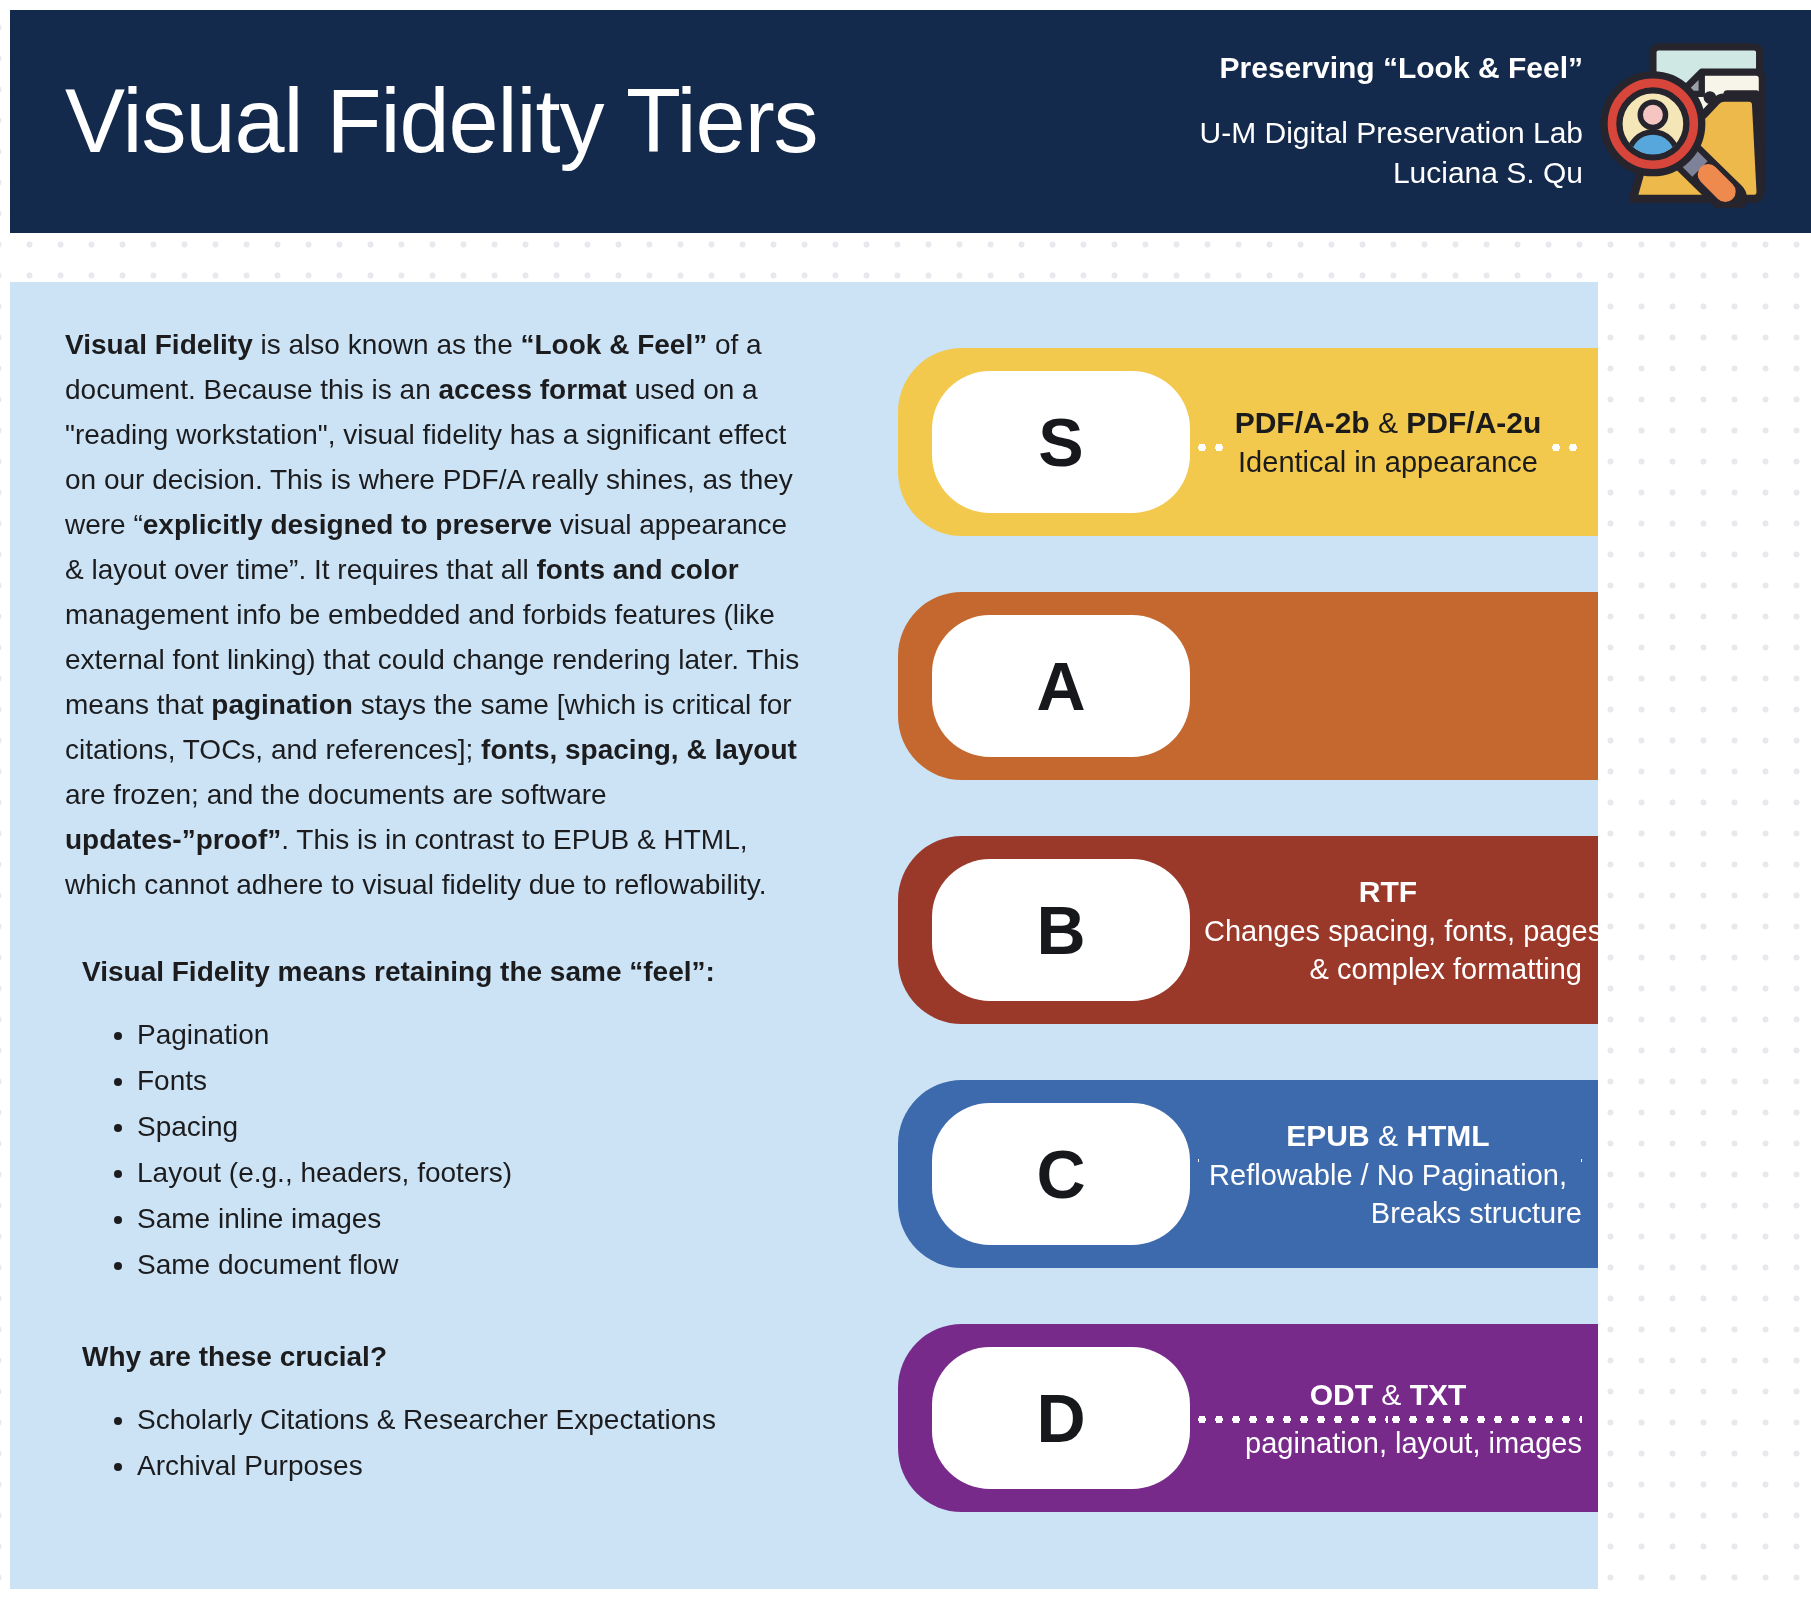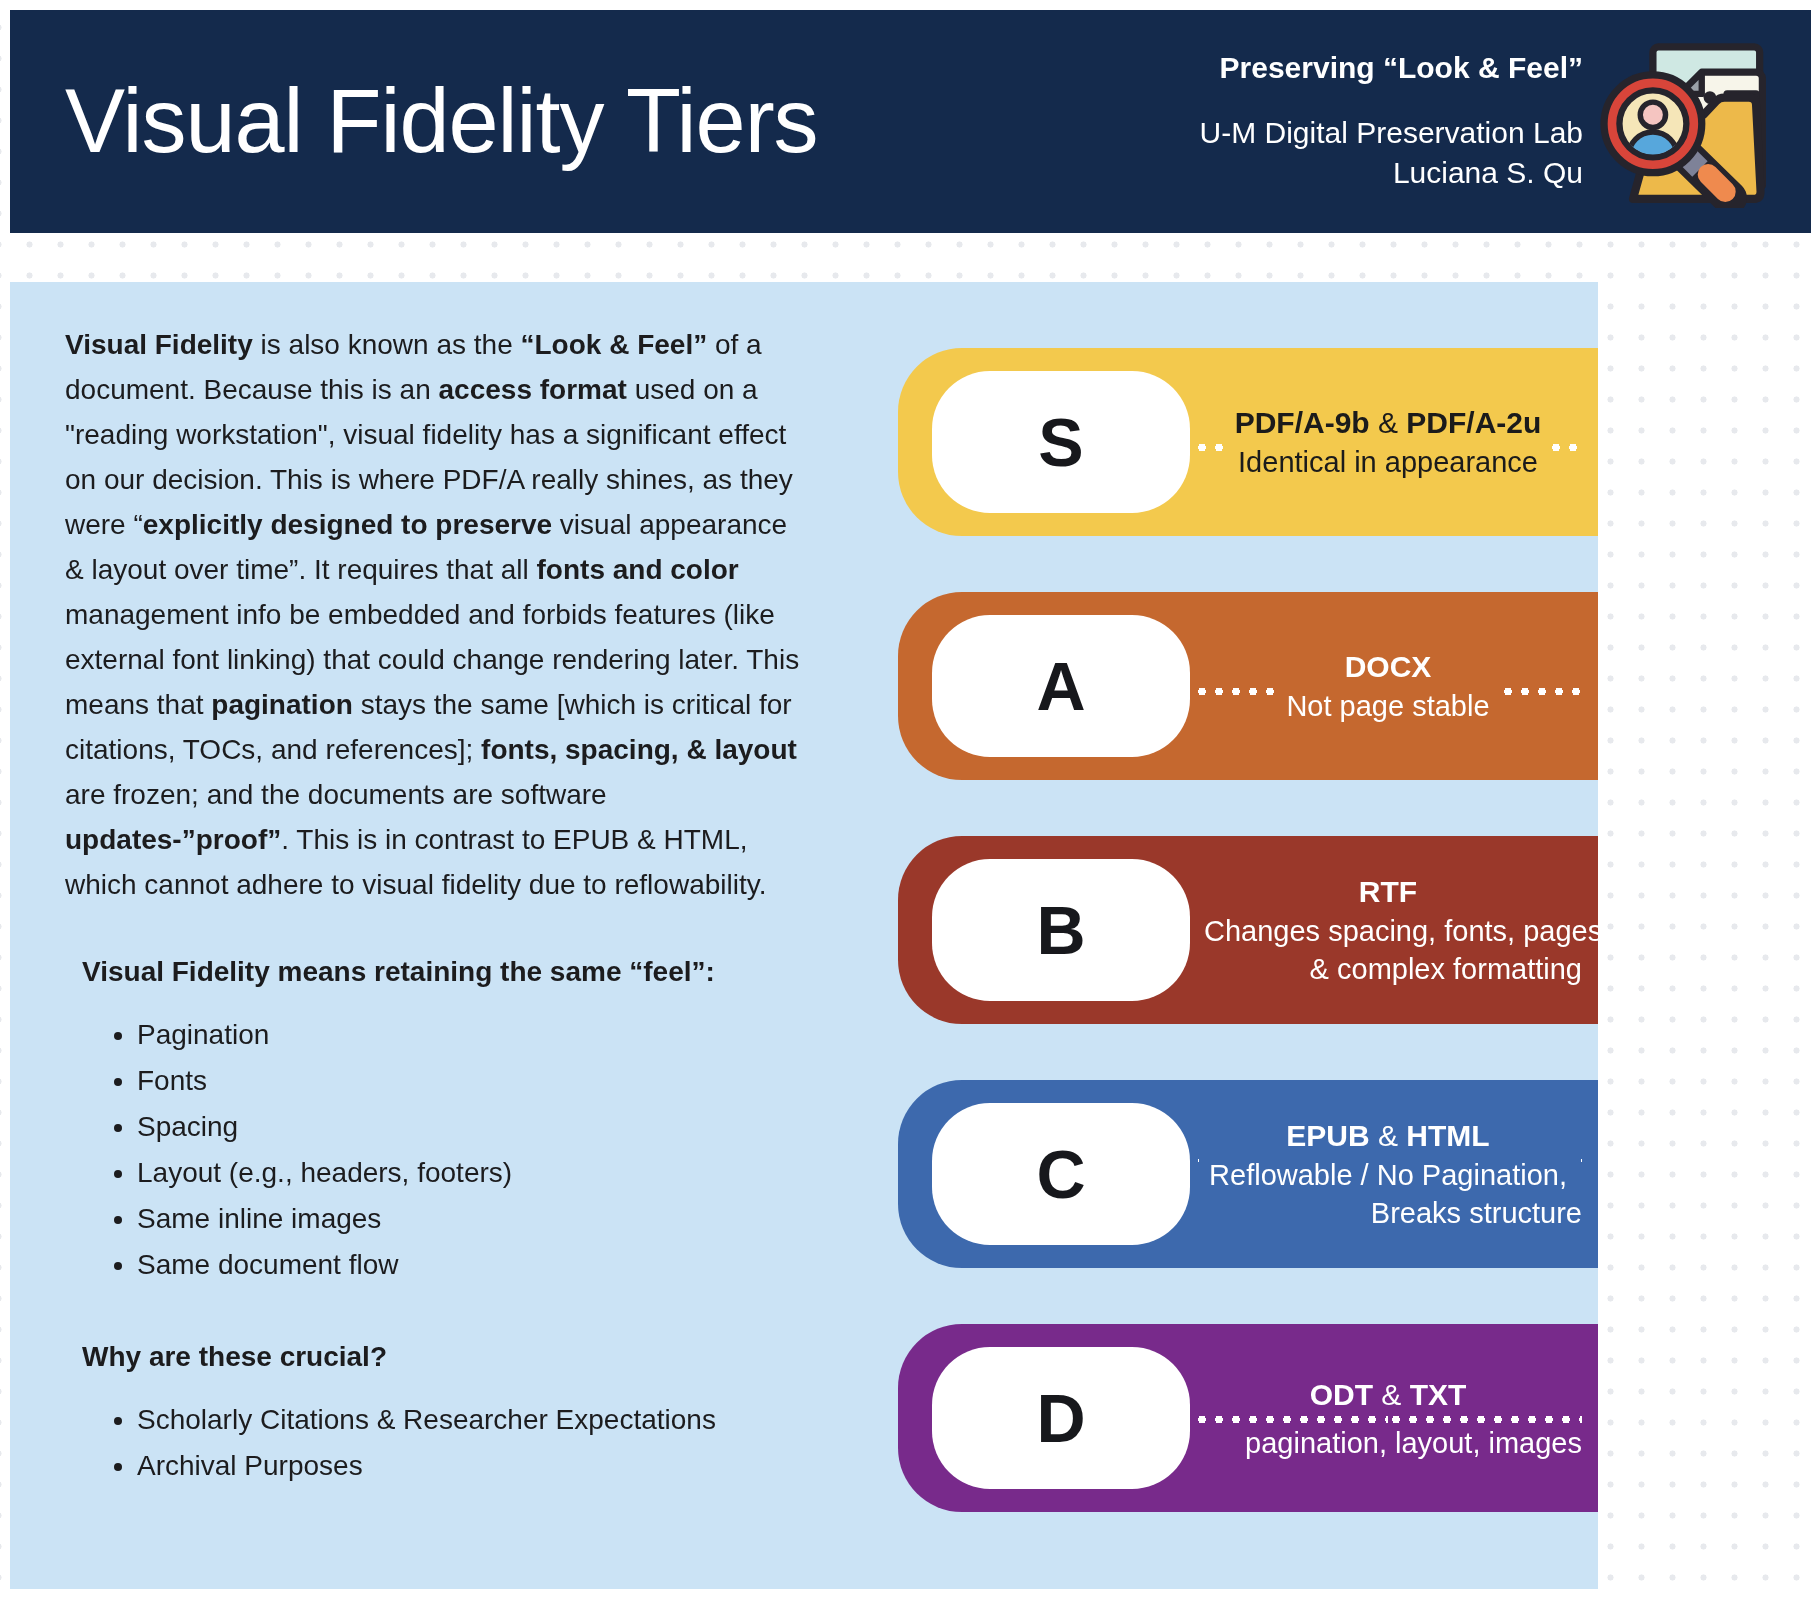--- a/index.html
+++ b/index.html
@@ -146,42 +146,33 @@
     </ul>
   </div>
 
   <div class="tiers">
 
     <div class="tier" style="--bg: #F3C94D; --fg: #1B1B1B;">
       <div class="pill">
         <span class="letter">S</span>
       </div>
       <div class="tier-content">
-        <div class="fmt"><span class="fb">PDF/A-9b</span><span class="fa"> &amp; </span><span class="fb">PDF/A-2u</span></div>
+        <div class="fmt"><span class="fb">PDF/A-2b</span><span class="fa"> &amp; </span><span class="fb">PDF/A-2u</span></div>
         <div class="descrow">
           <span class="leader"></span>
           <span class="desc">Identical in appearance</span>
           <span class="leader"></span>
         </div>
         <div class="desc2"></div>
       </div>
     </div>
 
     <div class="tier" style="--bg: #C5682F; --fg: #FFFFFF;">
       <div class="pill">
         <span class="letter">A</span>
-      </div>
-      <div class="tier-content">
-        <div class="fmt"><span class="fb">DOCX</span><span class="fa"></span><span class="fb"></span></div>
-        <div class="descrow">
-          <span class="leader"></span>
-          <span class="desc">Not page stable</span>
-          <span class="leader"></span>
-        </div>
-        <div class="desc2"></div>
       </div>
     </div>
 
     <div class="tier" style="--bg: #9A382A; --fg: #FFFFFF;">
       <div class="pill">
         <span class="letter">B</span>
       </div>
       <div class="tier-content">
         <div class="fmt"><span class="fb">RTF</span><span class="fa"></span><span class="fb"></span></div>
         <div class="descrow">

